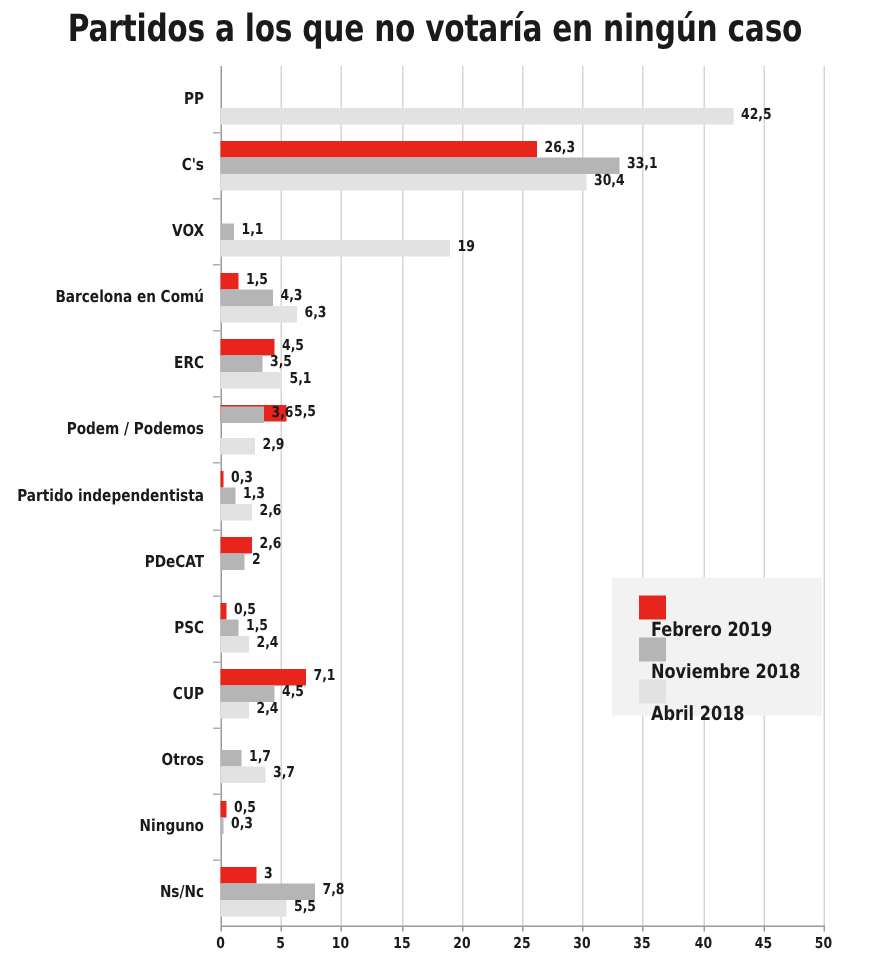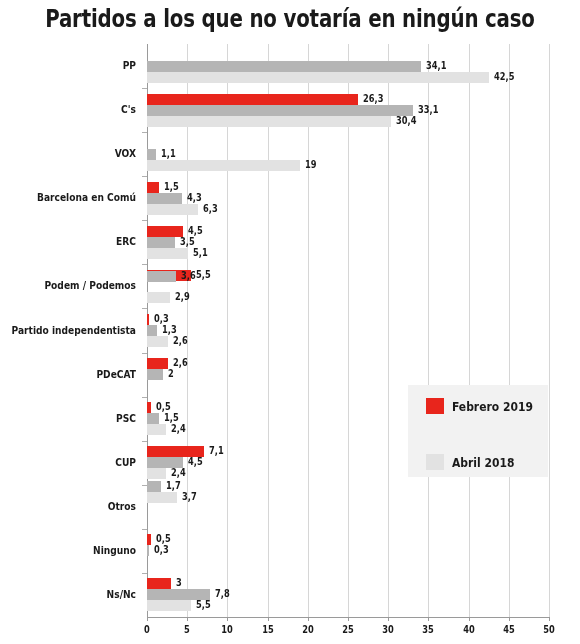--- a/index.html
+++ b/index.html
@@ -149,21 +149,22 @@
     top: 385px;
     width: 140px;
     height: 92px;
     background: #f2f2f2;
   }
   .legend-item {
     position: absolute;
     left: 18px;
     height: 18px;
     display: flex;
-    align-items: center;
+    align-items: flex-start;
+    flex-direction: column;
   }
   .legend-swatch {
     width: 18px;
     height: 16px;
     flex: 0 0 auto;
   }
   .legend-swatch.s0 { background: #e8251c; }
   .legend-swatch.s1 { background: #b5b5b5; }
   .legend-swatch.s2 { background: #e2e2e2; }
   .legend-text {
@@ -190,24 +191,20 @@
       <div class="gridline" style="left: 80.4px;"></div>
       <div class="gridline" style="left: 120.6px;"></div>
       <div class="gridline" style="left: 160.8px;"></div>
       <div class="gridline" style="left: 201px;"></div>
       <div class="gridline" style="left: 241.2px;"></div>
       <div class="gridline" style="left: 281.4px;"></div>
       <div class="gridline" style="left: 321.6px;"></div>
       <div class="gridline" style="left: 361.8px;"></div>
       <div class="gridline" style="left: 402px;"></div>
       <div class="group" style="top: 5.53846px; height: 33px;">
-        <div class="bar-row" style="top: 11px;">
-          <div class="bar s1" style="width: 274.164px;"></div>
-          <div class="bar-value" style="left: 279.164px;">34,1</div>
-        </div>
         <div class="bar-row" style="top: 22px;">
           <div class="bar s2" style="width: 341.7px;"></div>
           <div class="bar-value" style="left: 346.7px;">42,5</div>
         </div>
       </div>
       <div class="group" style="top: 49.6154px; height: 33px;">
         <div class="bar-row" style="top: 0px;">
           <div class="bar s0" style="width: 211.452px;"></div>
           <div class="bar-value" style="left: 216.452px;">26,3</div>
         </div>
@@ -318,21 +315,21 @@
         </div>
         <div class="bar-row" style="top: 11px;">
           <div class="bar s1" style="width: 36.18px;"></div>
           <div class="bar-value" style="left: 41.18px;">4,5</div>
         </div>
         <div class="bar-row" style="top: 22px;">
           <div class="bar s2" style="width: 19.296px;"></div>
           <div class="bar-value" style="left: 24.296px;">2,4</div>
         </div>
       </div>
-      <div class="group" style="top: 426px; height: 33px; text-decoration: underline;">
+      <div class="group" style="top: 445px; height: 33px; text-decoration: underline;">
         <div class="bar-row" style="top: 0px;"></div>
         <div class="bar-row" style="top: 11px;">
           <div class="bar s1" style="width: 13.668px;"></div>
           <div class="bar-value" style="left: 18.668px;">1,7</div>
         </div>
         <div class="bar-row" style="top: 22px;">
           <div class="bar s2" style="width: 29.748px;"></div>
           <div class="bar-value" style="left: 34.748px;">3,7</div>
         </div>
       </div>
@@ -414,19 +411,23 @@
       <div class="ytick-mark" style="top: 528.846px;"></div>
       <div class="cat-label" style="position: absolute; left: 0px; width: 136px; text-align: right; right: auto; top: 588.962px;">Ns/Nc</div>
       <div class="ytick-mark" style="top: 572.923px;"></div>
     </div>
 
   <div class="legend" id="legend">
       <div class="legend-item" style="top: 12px;">
         <span class="legend-swatch s0"></span>
         <span class="legend-text">Febrero 2019</span>
       </div>
+      <div class="legend-item" style="top: 40px;">
+        <span class="legend-swatch s1"></span>
+        <span class="legend-text">Noviembre 2018</span>
+      </div>
       <div class="legend-item" style="top: 68px;">
         <span class="legend-swatch s2"></span>
         <span class="legend-text">Abril 2018</span>
       </div>
     </div>
 
 </div>
 
 </body></html>

